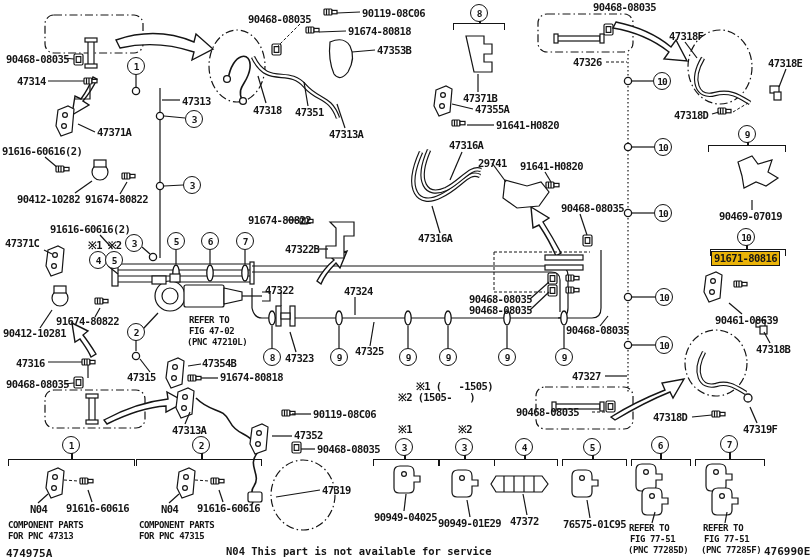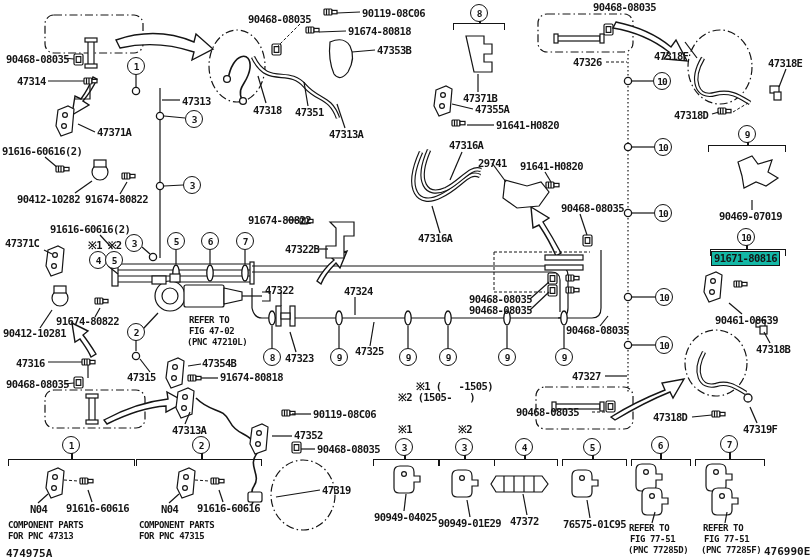--- a/index.html
+++ b/index.html
@@ -8,21 +8,21 @@
   #art{position:absolute;left:0;top:0;}
   .lbl{position:absolute;font-size:10.5px;font-weight:bold;letter-spacing:-0.6px;
        line-height:1;white-space:pre;color:#151515;cursor:default;}
   .lbl.s{font-size:9px;letter-spacing:-0.4px;}
   .callout{position:absolute;width:16px;height:16px;border:1.6px solid #151515;border-radius:50%;
        background:#fff;display:flex;align-items:center;justify-content:center;
        font-size:9.5px;font-weight:bold;letter-spacing:-1px;transform:translate(-50%,-50%);}
   .bracket{position:absolute;height:6px;border-top:1.5px solid #151515;
        border-left:1.5px solid #151515;border-right:1.5px solid #151515;}
   .stem{position:absolute;width:1.5px;background:#151515;}
-  .boxed{position:absolute;border:1.3px solid #151515;background:#14b8a6;padding:1px 2px;
+  .boxed{position:absolute;border:1.3px solid #151515;background:#eab308;padding:1px 2px;
        font-size:10.5px;font-weight:bold;letter-spacing:-0.6px;line-height:1;}
   .note{position:absolute;font-size:10.5px;font-weight:bold;line-height:1.15;white-space:pre;
        font-family:"DejaVu Sans Mono","Liberation Mono",monospace, sans-serif;}
   .code{position:absolute;font-size:11px;font-weight:bold;letter-spacing:0;}
   svg .ln{stroke:#151515;stroke-width:1.2;fill:none;}
   svg .dd{stroke:#151515;stroke-width:1.2;fill:none;stroke-dasharray:8 3 1.5 3;}
   svg .dot{stroke:#151515;stroke-width:1.2;fill:none;stroke-dasharray:1.5 2.5;}
   svg .dsh{stroke:#151515;stroke-width:1;fill:none;stroke-dasharray:3 2;}
   svg .hose{stroke:#151515;stroke-width:4.5;fill:none;}
   svg .hosein{stroke:#fff;stroke-width:2.2;fill:none;}
@@ -394,21 +394,21 @@
       <div class="lbl" style="left: 344px; top: 286px;">47324</div>
       <div class="lbl" style="left: 469px; top: 294px;">90468-08035</div>
       <div class="lbl" style="left: 469px; top: 305px;">90468-08035</div>
       <div class="lbl" style="left: 285px; top: 353px;">47323</div>
       <div class="lbl" style="left: 355px; top: 346px;">47325</div>
       <div class="lbl" style="left: 398px; top: 381px; margin-left: 18px;">※1 (   -1505)</div>
       <div class="lbl" style="left: 398px; top: 392px;">※2 (1505-   )</div>
       <div class="lbl" style="left: 516px; top: 407px;">90468-08035</div>
       <div class="lbl" style="left: 593px; top: 2px;">90468-08035</div>
       <div class="lbl" style="left: 573px; top: 57px;">47326</div>
-      <div class="lbl" style="left: 654px; top: 31px; margin-top: 20px;">47318F</div>
+      <div class="lbl" style="left: 669px; top: 31px;">47318F</div>
       <div class="lbl" style="left: 768px; top: 58px;">47318E</div>
       <div class="lbl" style="left: 674px; top: 110px;">47318D</div>
       <div class="lbl" style="left: 561px; top: 203px;">90468-08035</div>
       <div class="lbl" style="left: 719px; top: 211px;">90469-07019</div>
       <div class="lbl" style="left: 715px; top: 315px;">90461-08639</div>
       <div class="lbl" style="left: 566px; top: 325px;">90468-08035</div>
       <div class="lbl" style="left: 572px; top: 371px;">47327</div>
       <div class="lbl" style="left: 756px; top: 344px;">47318B</div>
       <div class="lbl" style="left: 653px; top: 412px;">47318D</div>
       <div class="lbl" style="left: 743px; top: 424px;">47319F</div>
@@ -462,15 +462,16 @@
       <div class="stem" style="left: 729px; top: 452px; height: 7px;"></div>
       <div class="bracket" style="left: 453px; top: 23px; width: 50px;"></div>
       <div class="stem" style="left: 479px; top: 21px; height: 2px;"></div>
       <div class="bracket" style="left: 708px; top: 145px; width: 76px;"></div>
       <div class="stem" style="left: 747px; top: 142px; height: 3px;"></div>
       <div class="bracket" style="left: 710px; top: 249px; width: 74px;"></div>
       <div class="stem" style="left: 746px; top: 245px; height: 4px;"></div>
       <div class="boxed" style="left: 711px; top: 251px;">91671-80816</div>
     </div>
 
+  <div class="note" style="left:226px;top:545px;">N04 This part is not available for service</div>
   <div class="code" style="left:6px;top:547px;position:absolute;">474975A</div>
   <div class="code" style="left:764px;top:545px;position:absolute;">476990E</div>
 </div>
 
 </body></html>

